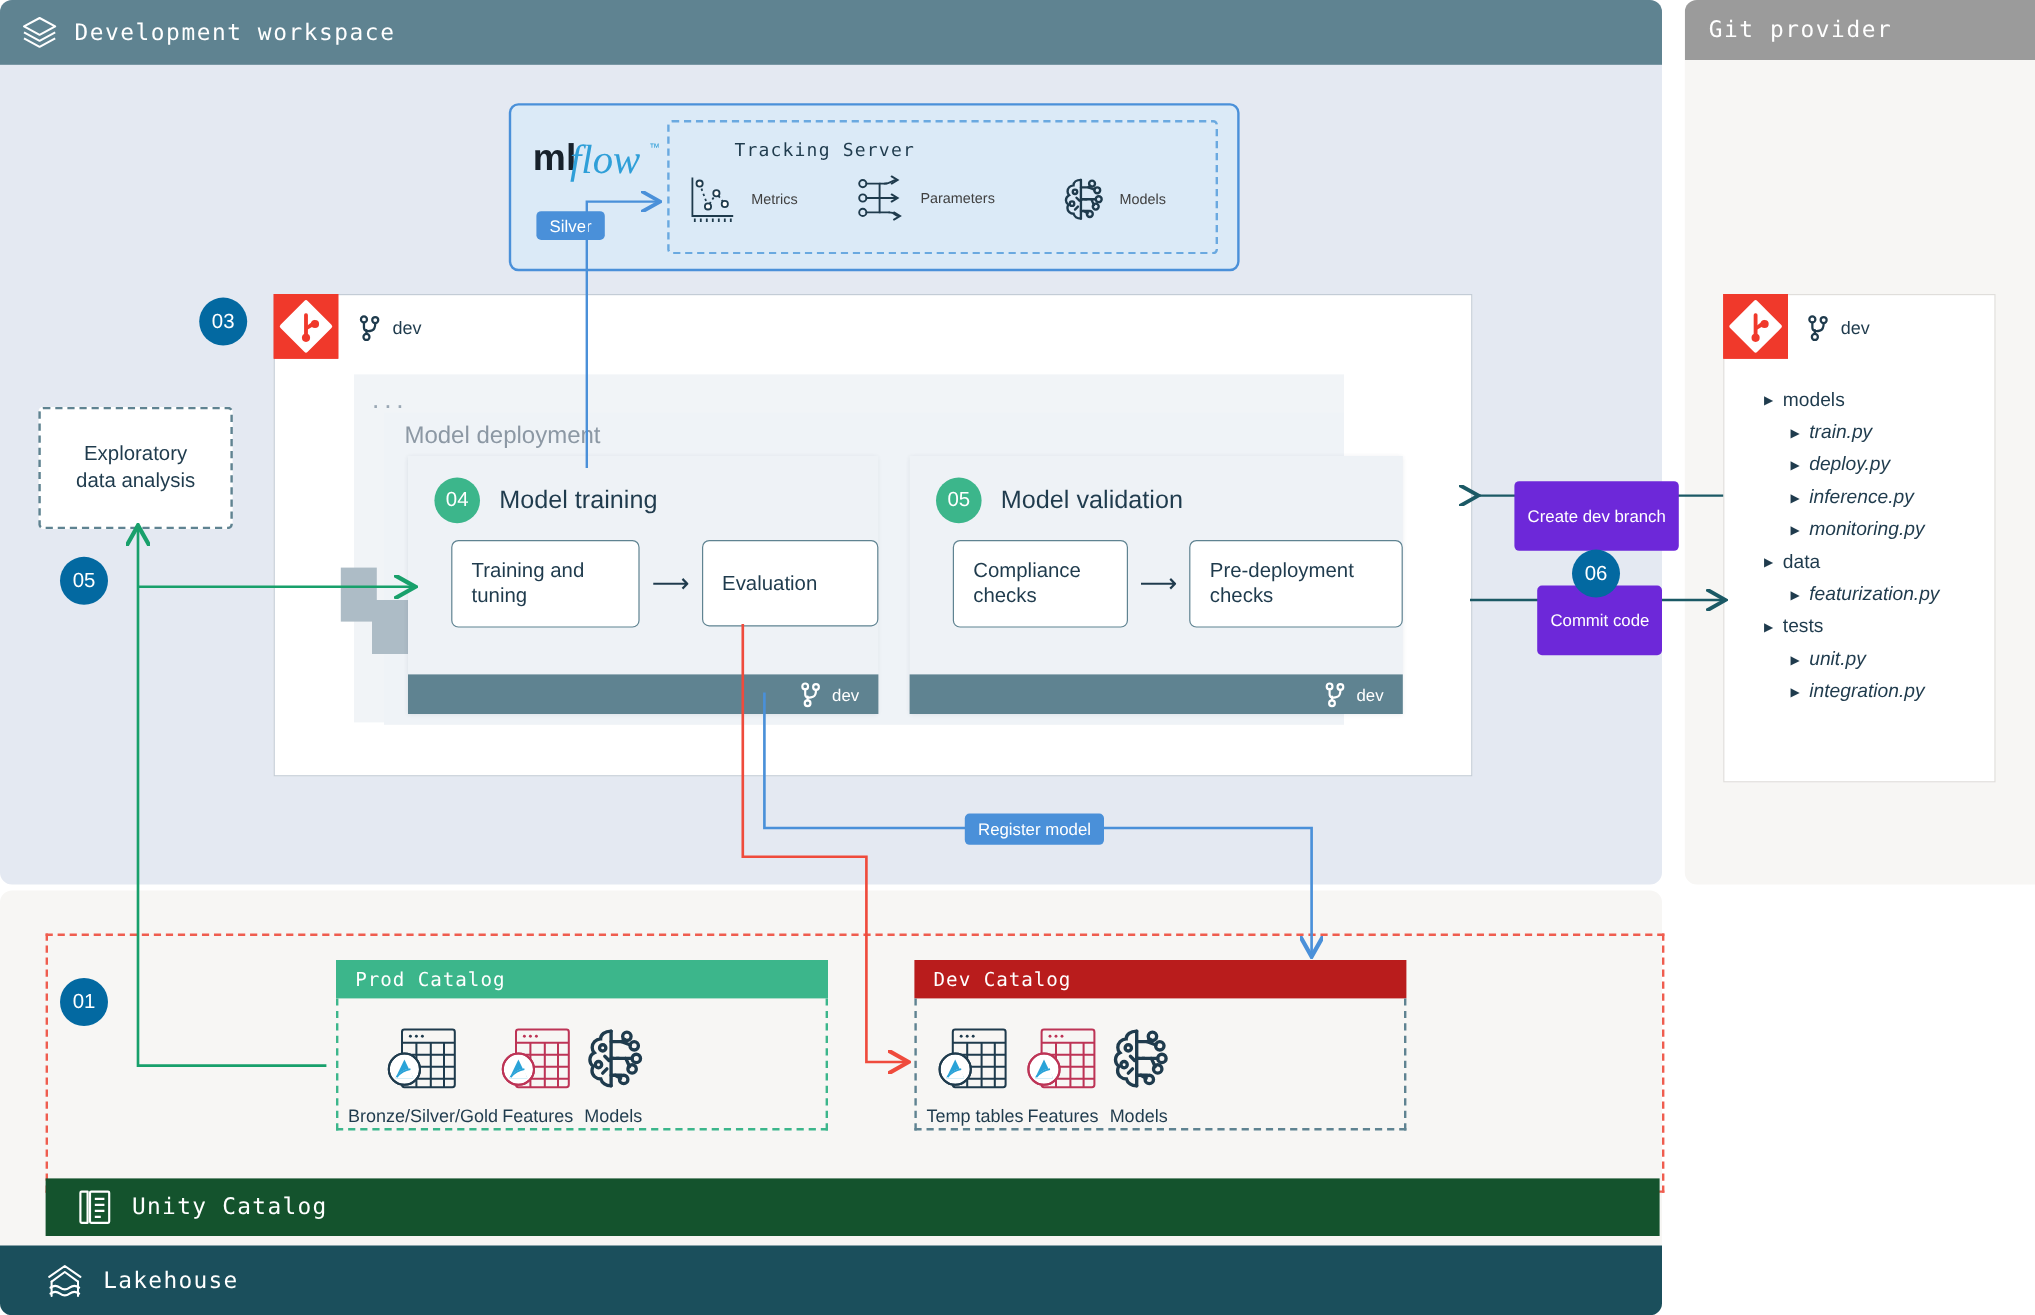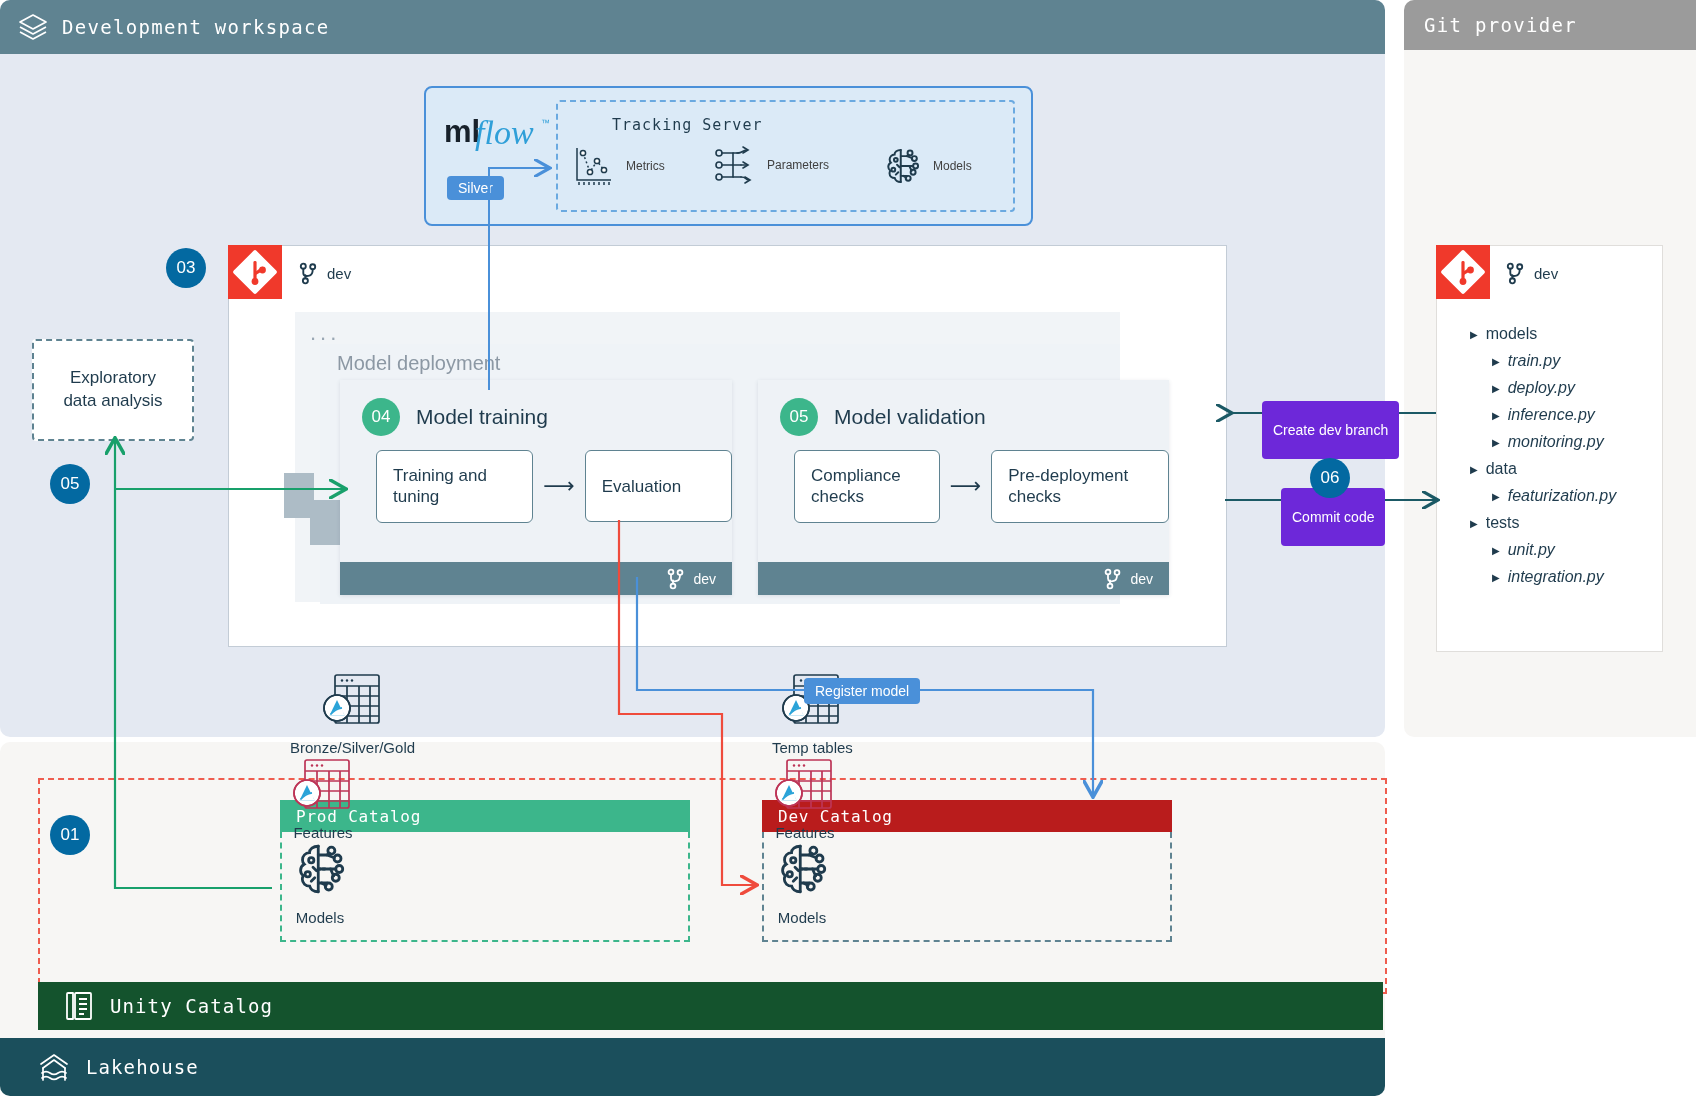--- a/index.html
+++ b/index.html
@@ -94,22 +94,22 @@
 
   
   .conn-badge{background:#6d28d9;color:#fff;font-size:14px;padding:21px 11px;border-radius:4px;}
   .blue-badge{background:#4a90d9;color:#fff;font-size:14px;padding:5px 11px;border-radius:4px;}
 
   
   #uc-dash{left:38px;top:778px;width:1345px;height:212px;border:2px dashed #ef5d4f;}
   .catalog{position:absolute;}
   .cat-head{height:32px;display:flex;align-items:center;padding-left:16px;}
   .cat-head span{color:#fff;font-size:16px;letter-spacing:.8px;}
-  .cat-body{border:2px dashed;border-top:none;display:flex;justify-content:flex-end;
-            align-items:flex-start;padding:22px 8px 14px;box-sizing:border-box;flex-direction:column;}
+  .cat-body{border:2px dashed;border-top:none;display:flex;justify-content:flex-start;
+            align-items:flex-start;padding:22px 8px 14px;box-sizing:border-box;}
   .cat-item{display:flex;flex-direction:column;align-items:center;gap:12px;}
   .cat-item span{font-size:15px;color:#1f3b4d;}
 
   #prod-catalog{left:280px;top:800px;width:410px;}
   #prod-catalog .cat-head{background:#3cb68b;}
   #prod-catalog .cat-body{border-color:#3cb68b;height:110px;}
   #dev-catalog{left:762px;top:800px;width:410px;}
   #dev-catalog .cat-head{background:#b91c1c;}
   #dev-catalog .cat-body{border-color:#5f8391;height:110px;}
 

